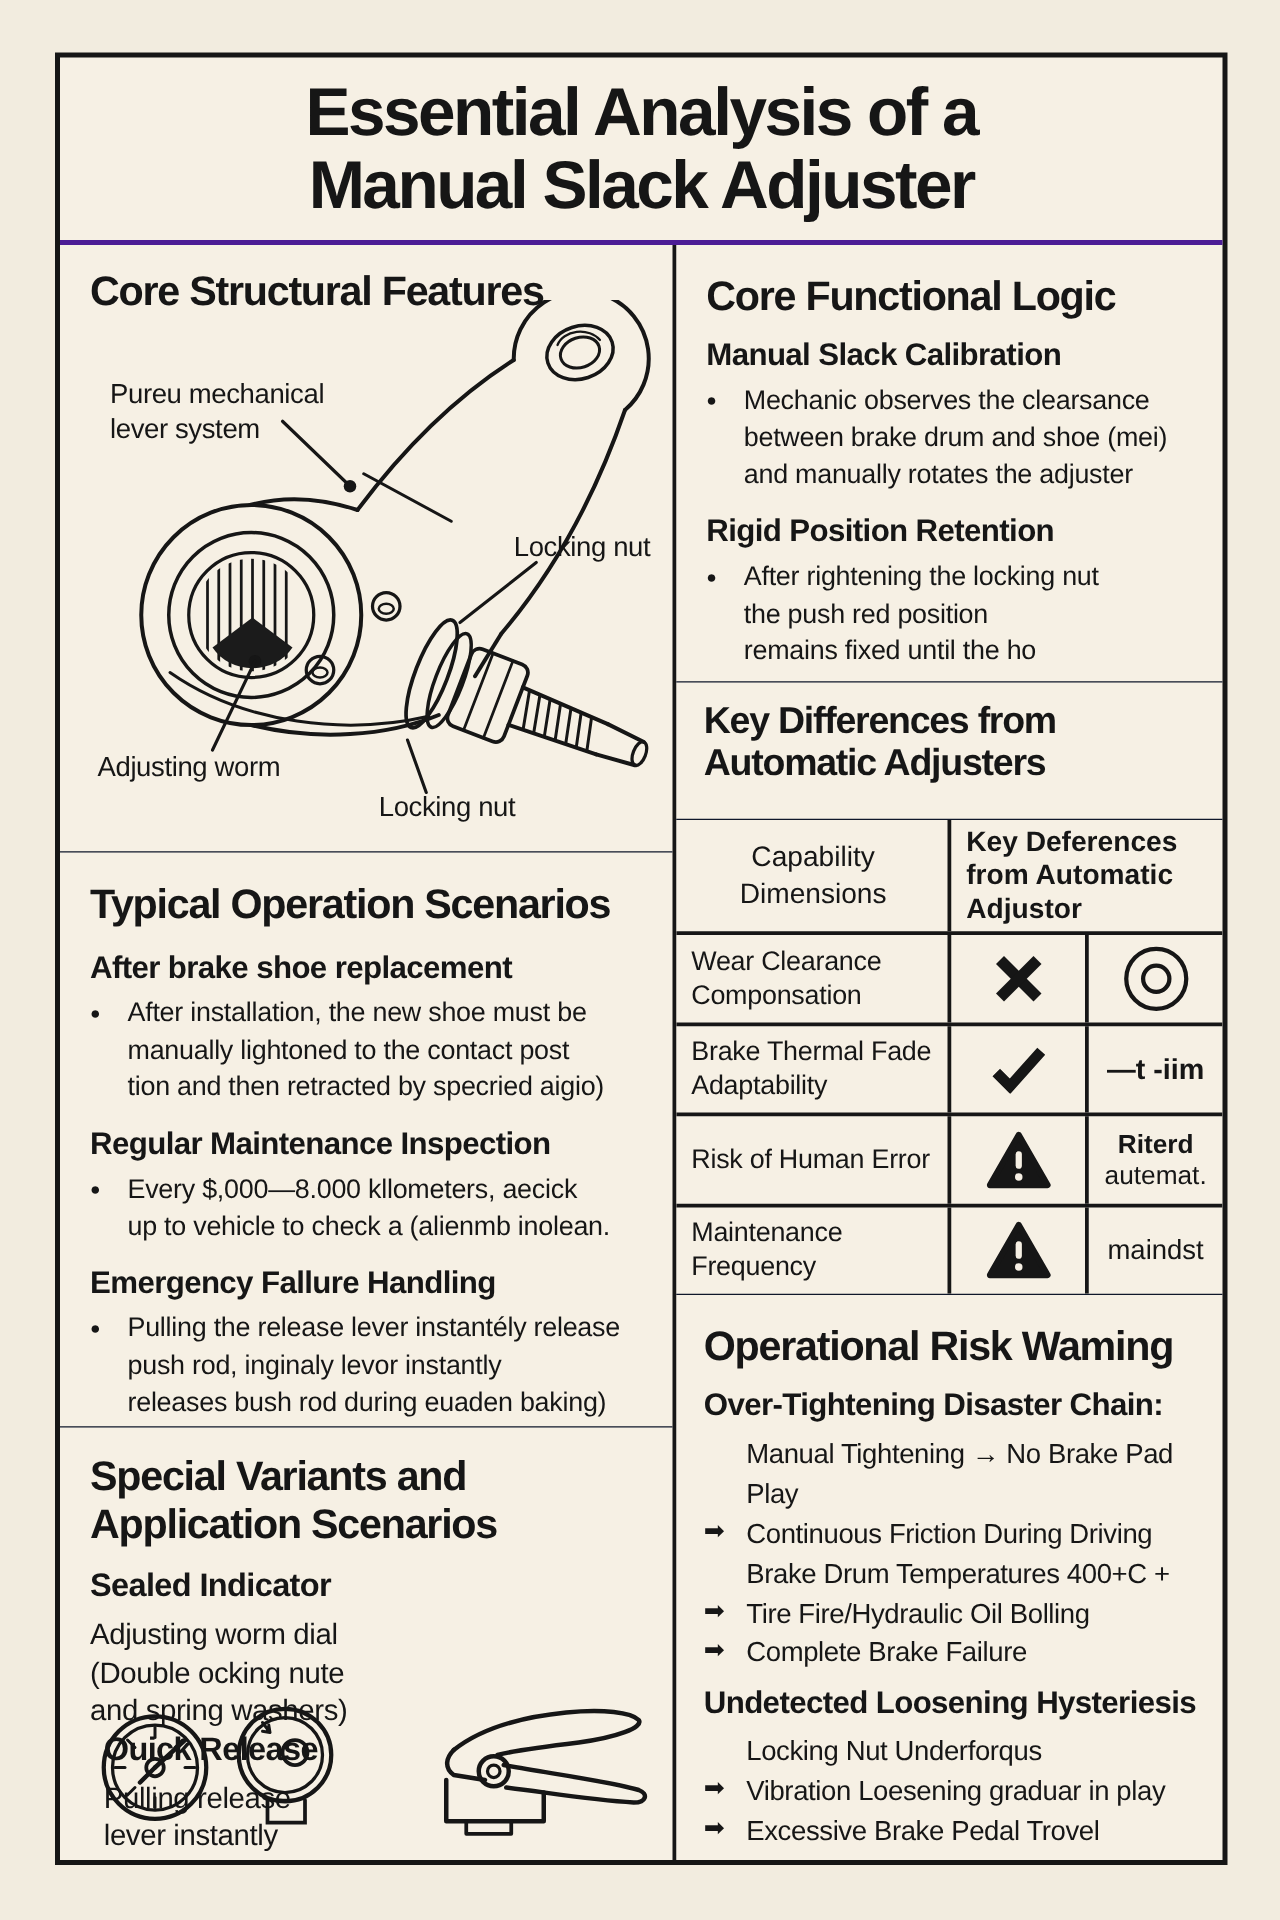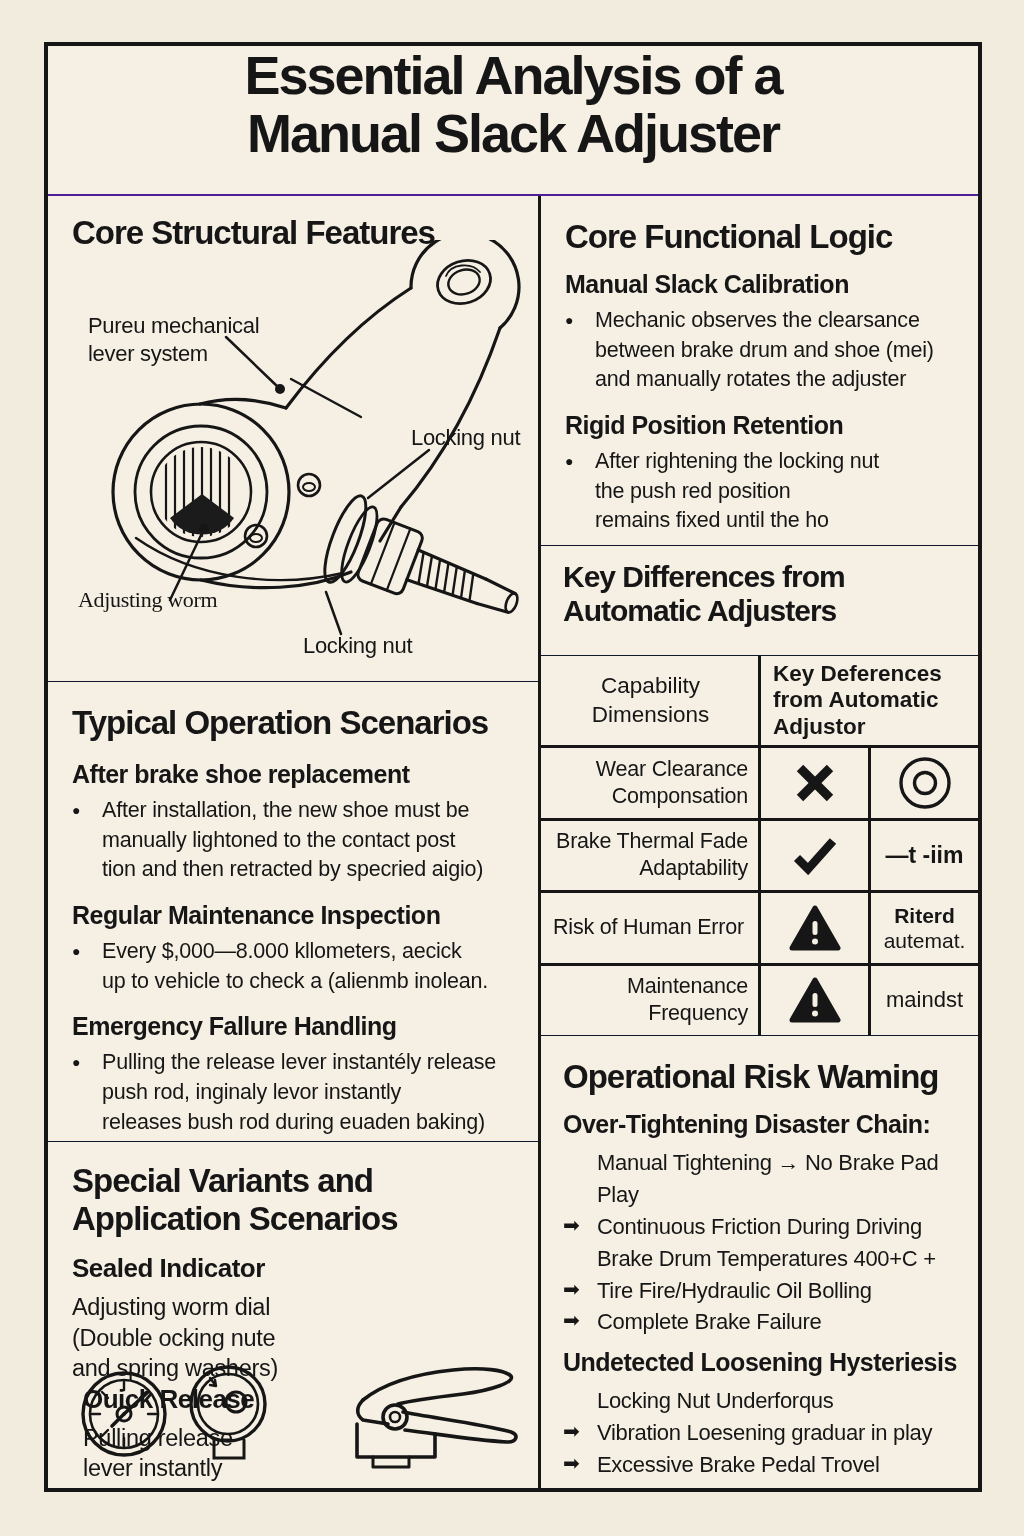--- a/index.html
+++ b/index.html
@@ -1,21 +1,21 @@
 <!DOCTYPE html>
 <html><head>
 <meta charset="utf-8">
 <style>
   * { margin:0; padding:0; box-sizing:border-box; font-family:"Liberation Sans", sans-serif; }
   html,body { width:1024px; height:1536px; background:#f2ecdf; color:#161616; }
   .canvas { position:relative; width:1024px; height:1536px; background:#f2ecdf; overflow:hidden; }
   .poster { position:absolute; left:44px; top:42px; width:938px; height:1450px;
             border:4px solid #161616; background:#f6f0e4; display:flex; flex-direction:column; }
-  .title-band { height:150px; border-bottom:2px solid #4c1d95; display:flex; flex-direction:column;
-                align-items:center; justify-content:flex-start; }
+  .title-band { height:150px; border-bottom:4px solid #4c1d95; display:flex; flex-direction:column;
+                align-items:center; justify-content:center; }
   .h1 { font-size:54px; font-weight:700; letter-spacing:-2px; line-height:1.08; }
   .cols { flex:1; display:flex; min-height:0; }
   .col-left { width:493px; border-right:3px solid #161616; display:flex; flex-direction:column; }
   .col-right { flex:1; display:flex; flex-direction:column; }
   .box { position:relative; overflow:hidden; }
   .bb { border-bottom:1px solid #0f172a; }
   .h2 { font-size:33px; font-weight:700; letter-spacing:-1px; }
   .h3 { font-size:25px; font-weight:700; letter-spacing:-0.5px; }
   .body-txt { font-size:21.5px; line-height:1.38; letter-spacing:-0.2px; }
 
@@ -38,21 +38,21 @@
   
   .keydiff-head { height:110px; padding:14px 4px 0 22px; }
   .keydiff-head .h2 { font-size:30px; line-height:1.13; }
   .tblbox { height:380px; display:flex; flex-direction:column; }
   .tr { display:flex; border-bottom:3px solid #161616; min-height:0; }
   .tr:last-child { border-bottom:none; }
   .tr.thead { height:92px; }
   .tr.rdata { flex:1; }
   .td { border-right:3px solid #161616; display:flex; align-items:center; }
   .td:last-child { border-right:none; }
-  .td.c1 { width:220px; padding:6px 10px 6px 12px;text-align:right; }
+  .td.c1 { width:220px; padding:6px 10px 6px 12px; }
   .td.c2 { width:110px; justify-content:center; }
   .td.c3 { flex:1; justify-content:center; text-align:center; }
   .td.c23 { flex:1; padding:6px 6px 6px 12px; font-weight:700; font-size:22.5px; line-height:1.18; }
   .thead .c1 { justify-content:center; text-align:center; font-size:22.5px; line-height:1.25; }
   .cell-label { font-size:21.5px; line-height:1.25; letter-spacing:-0.2px; }
   .val-b { font-size:23px; font-weight:700; }
   .val-r { font-size:21px; }
   .val-2l { text-align:center; line-height:1.2; }
 
   
@@ -157,26 +157,26 @@
             <g stroke-width="2.5">
               <line x1="178" y1="97" x2="230" y2="147"></line>
               <circle cx="232" cy="149" r="5" fill="#161616" stroke="none"></circle>
               <line x1="381" y1="210" x2="320" y2="258"></line>
               <circle cx="156" cy="289" r="5" fill="#161616" stroke="none"></circle>
               <line x1="156" y1="289" x2="122" y2="360"></line>
               <line x1="293" y1="394" x2="278" y2="352"></line>
             </g>
           </svg>
 
-          <div class="diag-label" style="left:40px; top:116px;">
+          <div class="diag-label" style="left:40px; top:105px;">
             <div>Pureu mechanical</div>
             <div>lever system</div>
           </div>
           <div class="diag-label" style="left:363px; top:228px;">Locking nut</div>
-          <div class="diag-label" style="left:30px; top:390px;font-family:Liberation Serif, serif;">Adjusting worm</div>
+          <div class="diag-label" style="left:30px; top:404px;">Adjusting worm</div>
           <div class="diag-label" style="left:255px; top:436px;">Locking nut</div>
         </section>
 
         <section class="box scenarios bb pad-sec">
           <div class="h2">Typical Operation Scenarios</div>
 
           <div class="sub-block">
             <div class="h3">After brake shoe replacement</div>
             <div class="bullet-row">
               <span class="bullet-dot">●</span>

